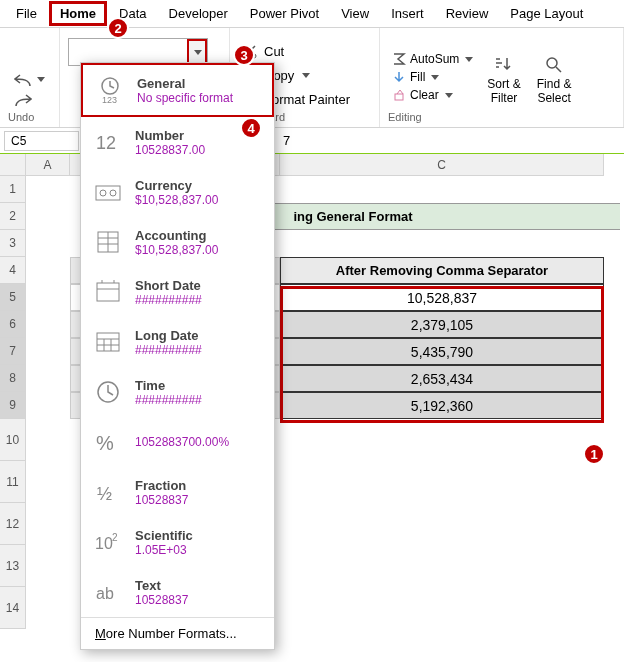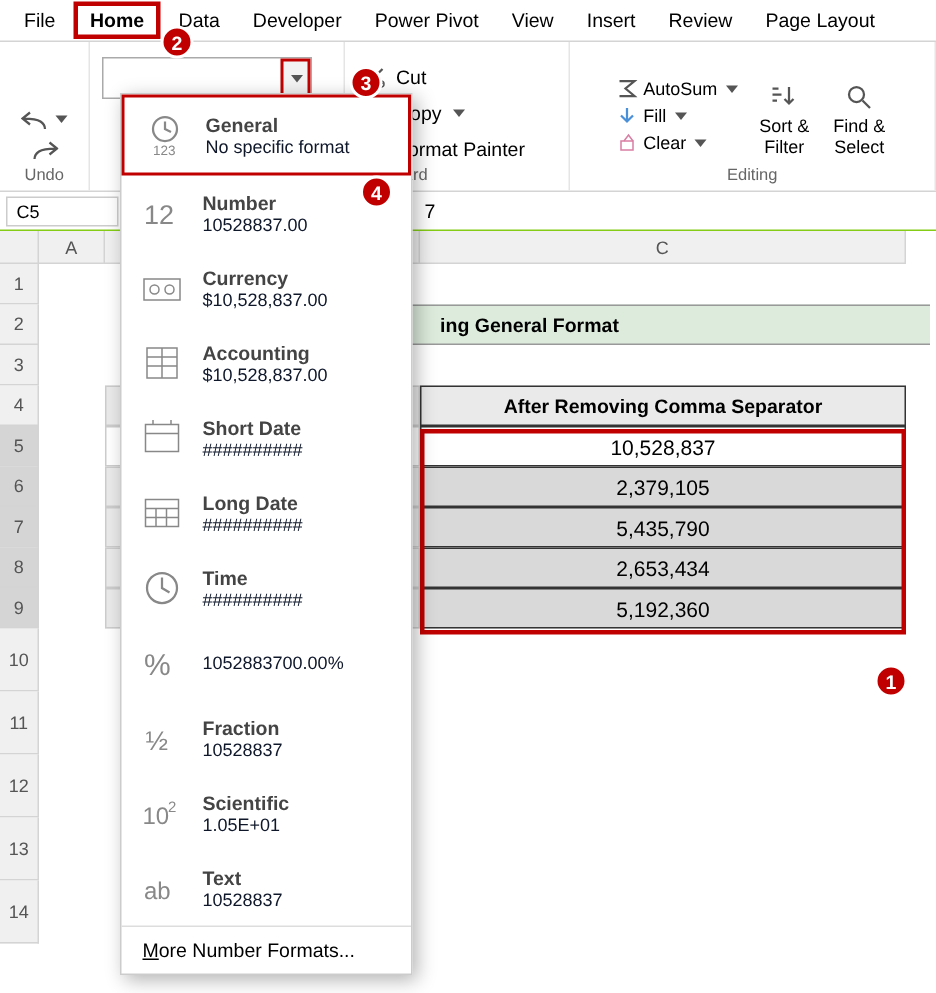--- a/index.html
+++ b/index.html
@@ -3,21 +3,21 @@
 <meta charset="utf-8">
 <style>
 * { box-sizing: border-box; margin: 0; padding: 0; font-family: "Segoe UI", Arial, sans-serif; }
 body { background: #fff; width: 624px; height: 662px; overflow: hidden; position: relative; font-size: 13px; }
 
 .menubar { display: flex; align-items: center; height: 28px; border-bottom: 1px solid #d4d4d4; padding: 0 6px; gap: 2px; }
 .menubar div { padding: 4px 10px; cursor: pointer; }
 .menubar .active { border: 3px solid #c00000; font-weight: 600; padding: 2px 8px; }
 
 .ribbon { display: flex; align-items: stretch; height: 100px; border-bottom: 1px solid #d4d4d4; background: #fff; }
-.rgroup { display: flex; flex-direction: column; align-items: center; justify-content: flex-end; padding: 4px 8px; border-right: 1px solid #e5e5e5; position: relative; }
+.rgroup { display: flex; flex-direction: column; align-items: flex-start; justify-content: flex-end; padding: 4px 8px; border-right: 1px solid #e5e5e5; position: relative; }
 .rgroup .label { font-size: 11px; color: #666; margin-top: 2px; }
 
 .undo-btn { display: flex; align-items: center; gap: 3px; padding: 3px 6px; }
 .undo-btn svg { display: block; }
 
 .format-select { display: flex; align-items: center; border: 1px solid #aaa; background: #fff; height: 28px; width: 140px; margin-top: 6px; }
 .format-select .box { flex: 1; }
 .format-select .dd { width: 20px; height: 26px; border: 2px solid #c00000; display: flex; align-items: center; justify-content: center; background: #f3f3f3; }
 
 .clip-col { display: flex; flex-direction: column; gap: 4px; padding-top: 4px; }
@@ -47,21 +47,21 @@
 .data-cell.first { background: #fff; }
 .first-col { position: absolute; background: #eaeaea; border: 1px solid #ccc; }
 .first-col.white { background: #fff; }
 
 .dropdown { position: absolute; left: 80px; top: 62px; width: 195px; background: #fff; box-shadow: 3px 3px 12px rgba(0,0,0,.3); border: 1px solid #ccc; z-index: 100; }
 .dd-item { display: flex; align-items: center; padding: 8px 10px; gap: 10px; cursor: pointer; }
 .dd-item .icon { width: 34px; height: 34px; display: flex; align-items: center; justify-content: center; }
 .dd-item .icon svg { display: block; }
 .dd-item .texts { flex: 1; }
 .dd-item .name { font-weight: 600; color: #444; font-size: 13px; }
-.dd-item .sample { color: #0f172a; font-size: 12px; }
+.dd-item .sample { color: #a21caf; font-size: 12px; }
 .dd-item.selected { border: 2px solid #c00000; background: #fff; }
 .dd-more { border-top: 1px solid #ddd; padding: 8px 14px; font-size: 13px; }
 
 .badge { position: absolute; width: 22px; height: 22px; border-radius: 50%; background: #c00000; color: #fff; font-weight: bold; display: flex; align-items: center; justify-content: center; font-size: 13px; border: 2px solid #fff; z-index: 200; }
 
 .red-box { position: absolute; border: 3px solid #c00000; z-index: 50; pointer-events: none; }
 
 .chev { width: 0; height: 0; border-left: 4px solid transparent; border-right: 4px solid transparent; border-top: 5px solid #555; display: inline-block; margin-left: 2px; }
 </style>
 </head>
@@ -339,21 +339,21 @@
   </div>
   <div class="dd-item">
     <div class="icon">
         <svg width="30" height="30" viewBox="0 0 30 30">
           <text x="2" y="22" font-size="16" fill="#888">10</text>
           <text x="19" y="14" font-size="10" fill="#888">2</text>
         </svg>
       </div>
     <div class="texts">
         <div class="name">Scientific</div>
-        <div class="sample">1.05E+01</div>
+        <div class="sample">1.05E+03</div>
       </div>
   </div>
   <div class="dd-item">
     <div class="icon">
         <svg width="30" height="30" viewBox="0 0 30 30">
           <text x="3" y="22" font-size="16" fill="#888">ab</text>
         </svg>
       </div>
     <div class="texts">
         <div class="name">Text</div>

